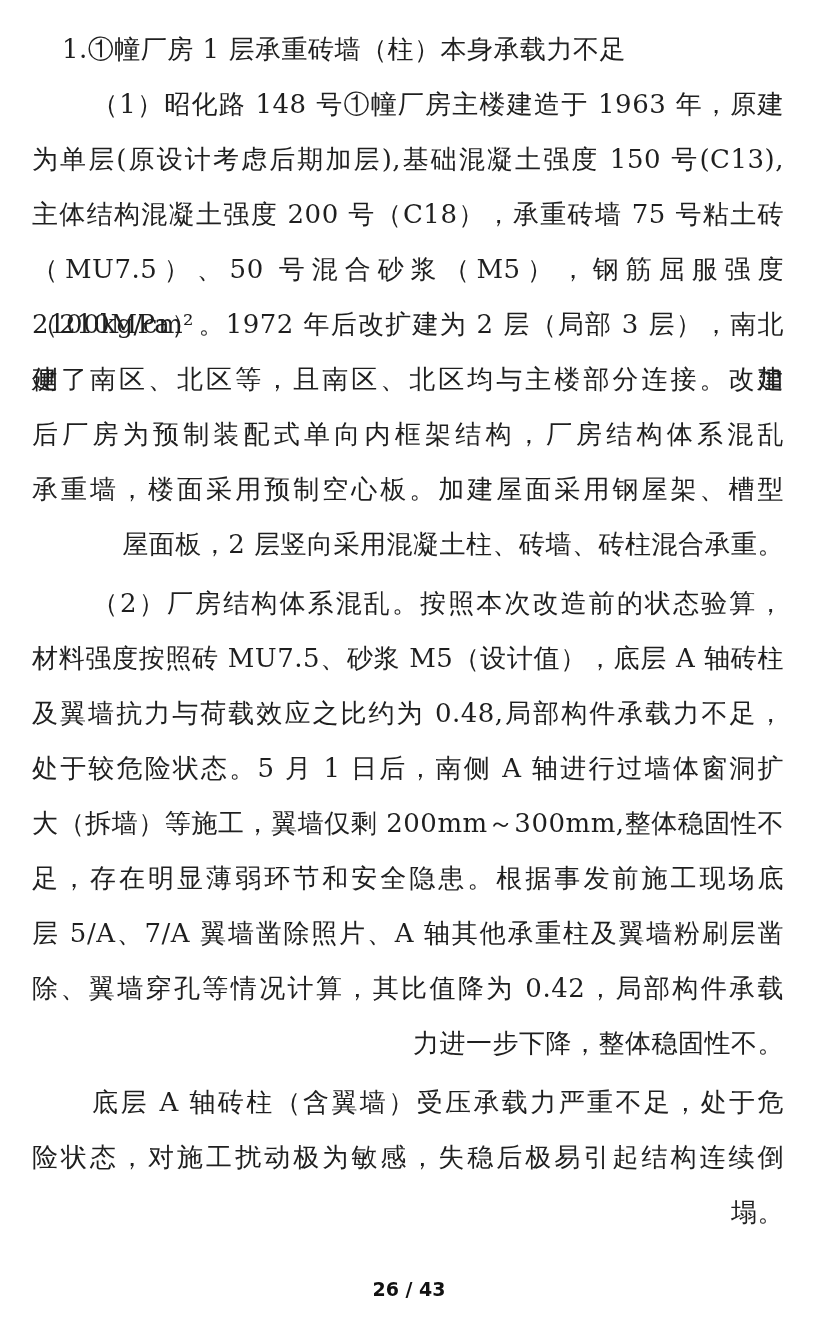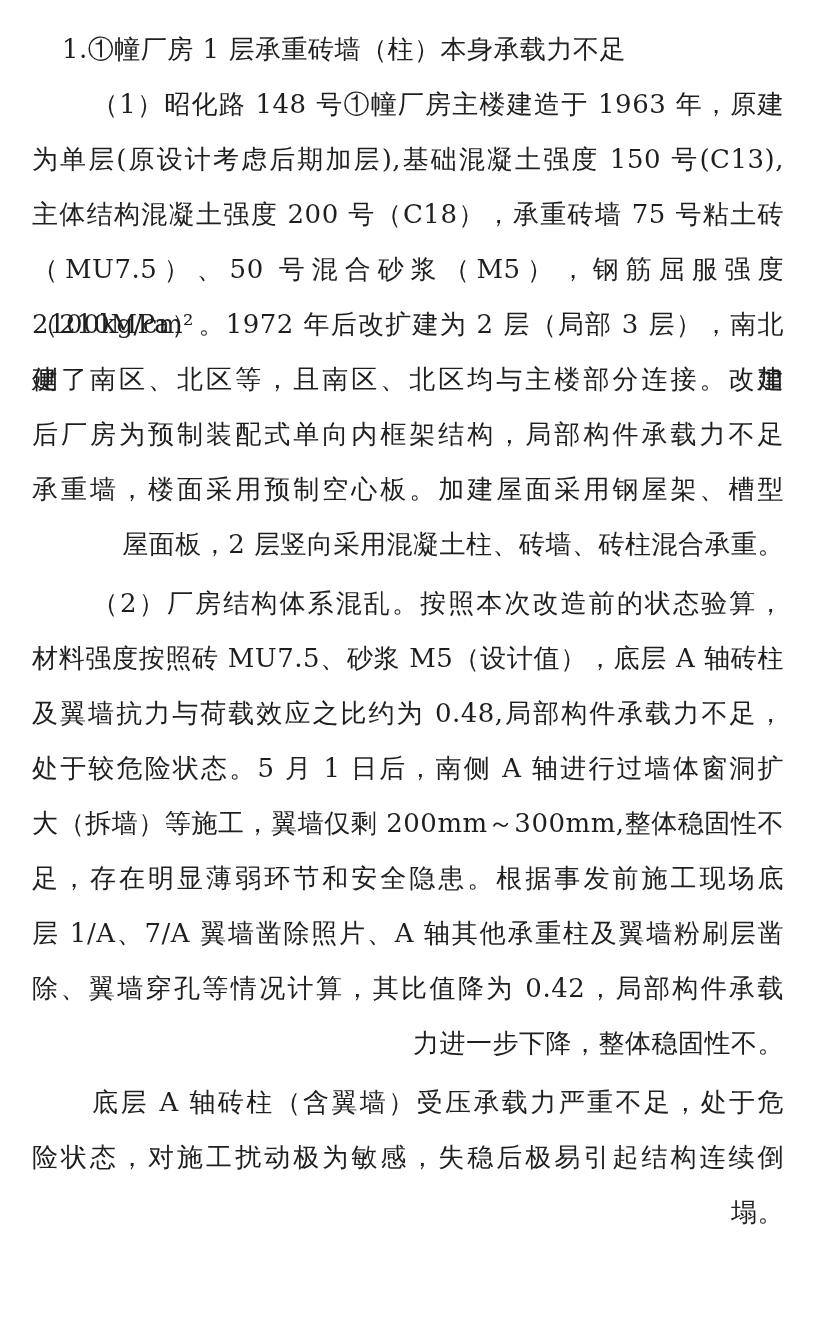--- a/index.html
+++ b/index.html
@@ -61,35 +61,36 @@
   <div class="doc-body">
     <div class="line heading-line indented">1.①幢厂房 1 层承重砖墙（柱）本身承载力不足</div>
     <div id="paragraphs">
         <div class="paragraph">
           <div class="line first fill">（1）昭化路 148 号①幢厂房主楼建造于 1963 年，原建</div>
           <div class="line fill">为单层(原设计考虑后期加层),基础混凝土强度 150 号(C13),</div>
           <div class="line fill">主体结构混凝土强度 200 号（C18），承重砖墙 75 号粘土砖</div>
           <div class="line fill">（MU7.5）、50 号混合砂浆（M5），钢筋屈服强度 2100kg/cm²</div>
           <div class="line fill">（210MPa）。1972 年后改扩建为 2 层（局部 3 层），南北侧加</div>
           <div class="line fill">建了南区、北区等，且南区、北区均与主楼部分连接。改建</div>
-          <div class="line fill">后厂房为预制装配式单向内框架结构，局部构件承载力不足</div>
+          <div class="line fill">后厂房为预制装配式单向内框架结构，厂房结构体系混乱</div>
           <div class="line fill">承重墙，楼面采用预制空心板。加建屋面采用钢屋架、槽型</div>
           <div class="line last">屋面板，2 层竖向采用混凝土柱、砖墙、砖柱混合承重。</div>
         </div>
         <div class="paragraph">
           <div class="line first fill">（2）厂房结构体系混乱。按照本次改造前的状态验算，</div>
           <div class="line fill">材料强度按照砖 MU7.5、砂浆 M5（设计值），底层 A 轴砖柱</div>
           <div class="line fill">及翼墙抗力与荷载效应之比约为 0.48,局部构件承载力不足，</div>
           <div class="line fill">处于较危险状态。5 月 1 日后，南侧 A 轴进行过墙体窗洞扩</div>
           <div class="line fill">大（拆墙）等施工，翼墙仅剩 200mm～300mm,整体稳固性不</div>
           <div class="line fill">足，存在明显薄弱环节和安全隐患。根据事发前施工现场底</div>
-          <div class="line fill">层 1/A、7/A 翼墙凿除照片、A 轴其他承重柱及翼墙粉刷层凿</div>
+          <div class="line fill">层 5/A、7/A 翼墙凿除照片、A 轴其他承重柱及翼墙粉刷层凿</div>
           <div class="line fill">除、翼墙穿孔等情况计算，其比值降为 0.42，局部构件承载</div>
           <div class="line last">力进一步下降，整体稳固性不。</div>
         </div>
         <div class="paragraph">
           <div class="line first fill">底层 A 轴砖柱（含翼墙）受压承载力严重不足，处于危</div>
           <div class="line fill">险状态，对施工扰动极为敏感，失稳后极易引起结构连续倒</div>
           <div class="line last">塌。</div>
         </div>
       </div>
   </div>
+  <div class="page-footer">26 / 43</div>
 </div>
 
 </body></html>

